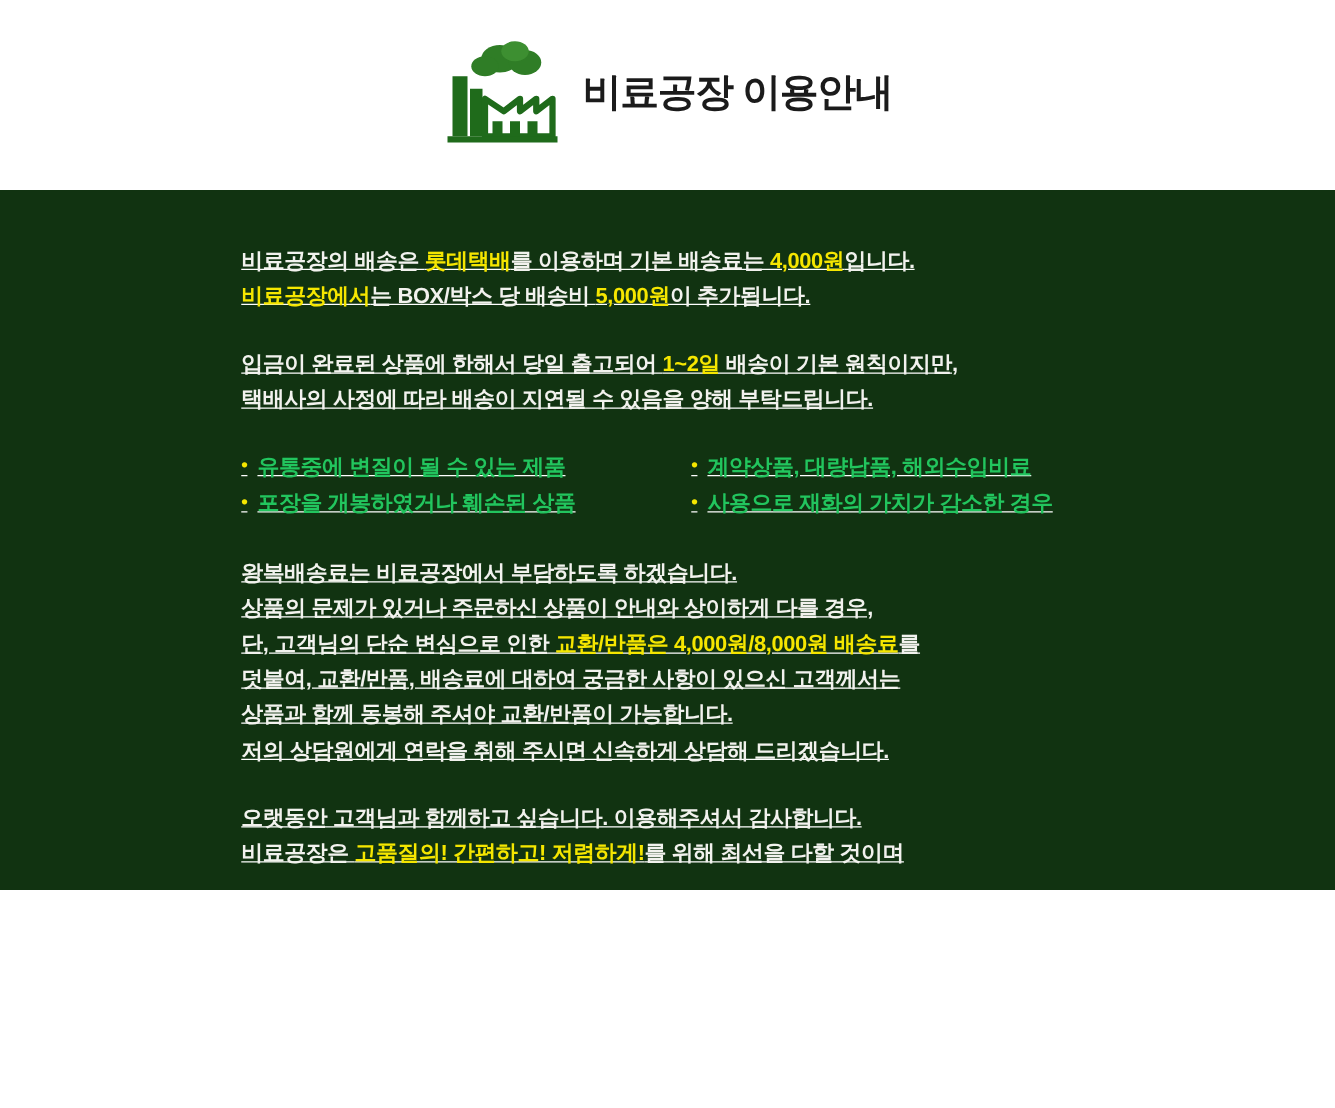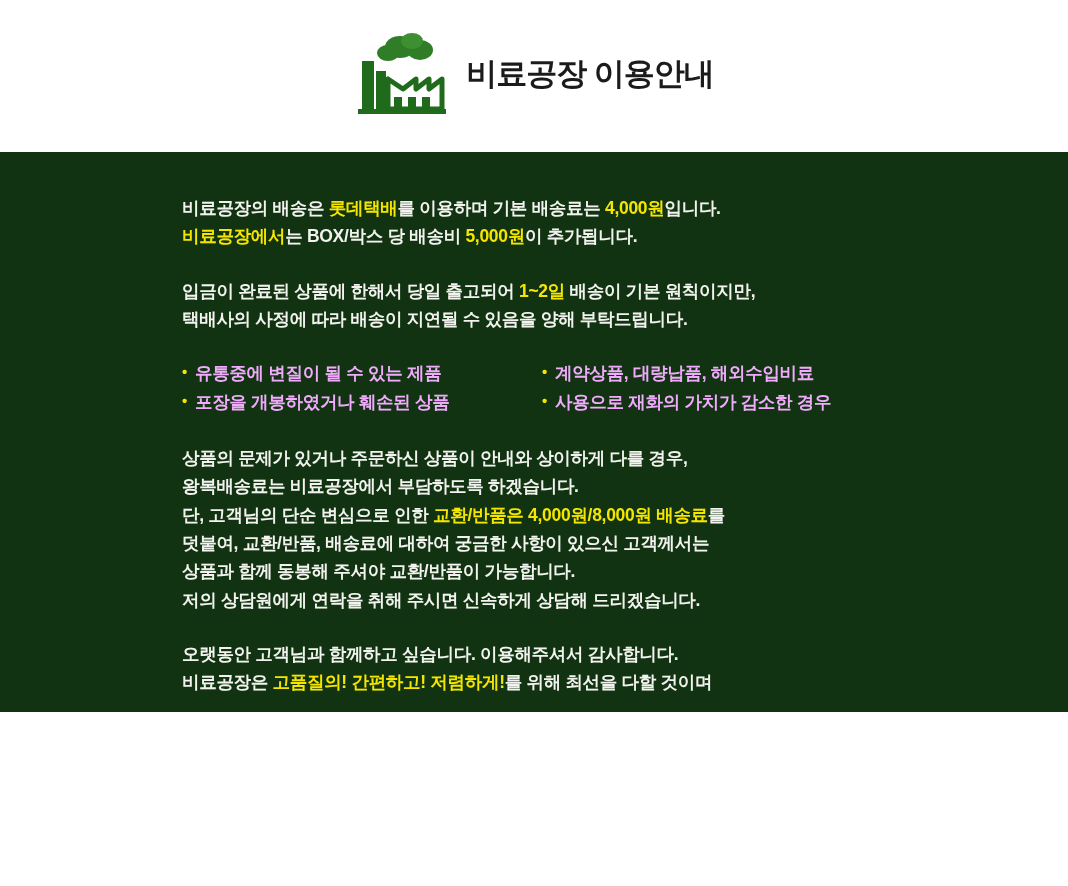--- a/index.html
+++ b/index.html
@@ -45,22 +45,23 @@
     line-height: 1;
     white-space: nowrap;
   }
 
   
   .body-panel {
     position: relative;
     background: #113311;
     height: 560px;
     box-sizing: border-box;
-    padding: 42px 0 0 4px;
+    padding: 42px 0 0 15px;
     color: #ffffff;
+    text-decoration: underline;
   }
   .inner {
     margin-left: 178px;
     width: 740px;
   }
   .para {
     margin-bottom: 26px;
     line-height: 1.62;
     font-size: 17.5px;
     font-weight: bold;
@@ -81,21 +82,21 @@
   .bullet-col {
     display: flex;
     flex-direction: column;
   }
   .bullet-col.left { width: 360px; }
   .bullet-item {
     font-size: 17.5px;
     font-weight: bold;
     letter-spacing: -0.3px;
     line-height: 1.62;
-    color: #f0abfc;
+    color: #22c55e;
     white-space: nowrap;
   }
   .bullet-item::before {
     content: "\2022";
     color: #f5e600;
     margin-right: 8px;
     font-size: 15px;
     vertical-align: 2px;
   }
 </style>
@@ -147,22 +148,22 @@
           <div class="bullet-item">유통중에 변질이 될 수 있는 제품</div>
           <div class="bullet-item">포장을 개봉하였거나 훼손된 상품</div>
         </div>
         <div class="bullet-col right">
           <div class="bullet-item">계약상품, 대량납품, 해외수입비료</div>
           <div class="bullet-item">사용으로 재화의 가치가 감소한 경우</div>
         </div>
       </div>
 
       <div class="para">
+        <span class="line">왕복배송료는 비료공장에서 부담하도록 하겠습니다.</span>
         <span class="line">상품의 문제가 있거나 주문하신 상품이 안내와 상이하게 다를 경우,</span>
-        <span class="line">왕복배송료는 비료공장에서 부담하도록 하겠습니다.</span>
         <span class="line"><span>단, 고객님의 단순 변심으로 인한 </span><span class="hl">교환/반품은 4,000원/8,000원 배송료</span><span>를</span></span>
         <span class="line">덧붙여, 교환/반품, 배송료에 대하여 궁금한 사항이 있으신 고객께서는</span>
         <span class="line">상품과 함께 동봉해 주셔야 교환/반품이 가능합니다.</span>
         <span class="line">저의 상담원에게 연락을 취해 주시면 신속하게 상담해 드리겠습니다.</span>
       </div>
 
       <div class="para">
         <span class="line">오랫동안 고객님과 함께하고 싶습니다. 이용해주셔서 감사합니다.</span>
         <span class="line"><span>비료공장은 </span><span class="hl">고품질의! 간편하고! 저렴하게!</span><span>를 위해 최선을 다할 것이며</span></span>
       </div>

